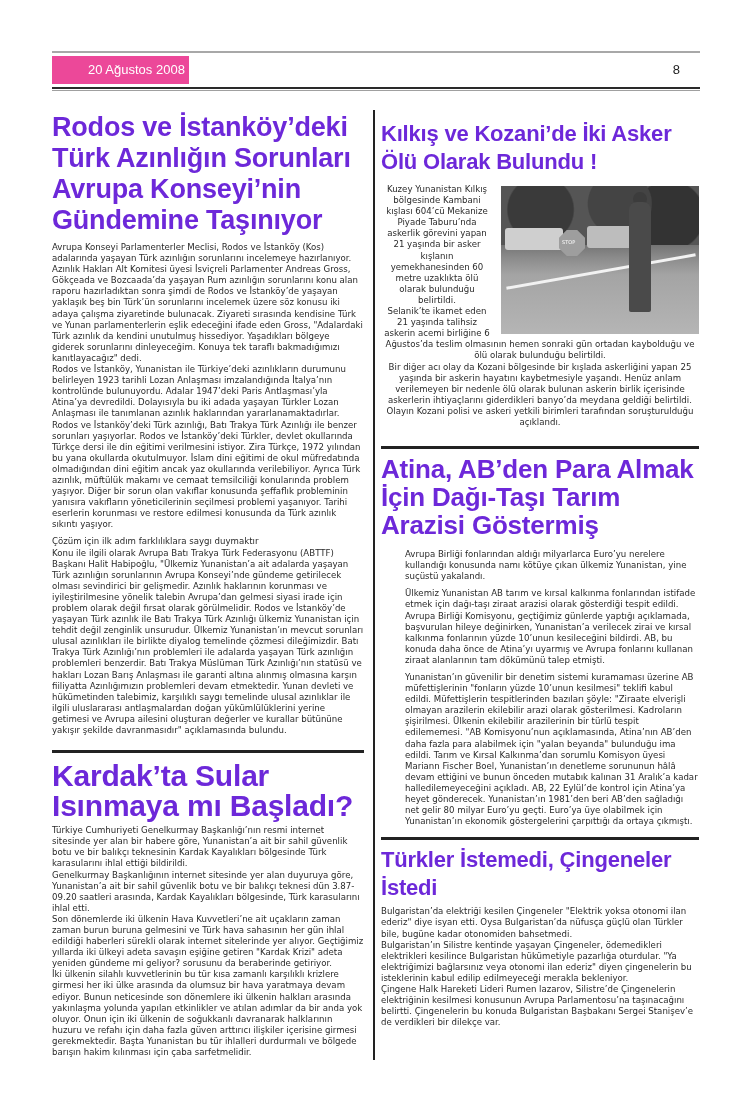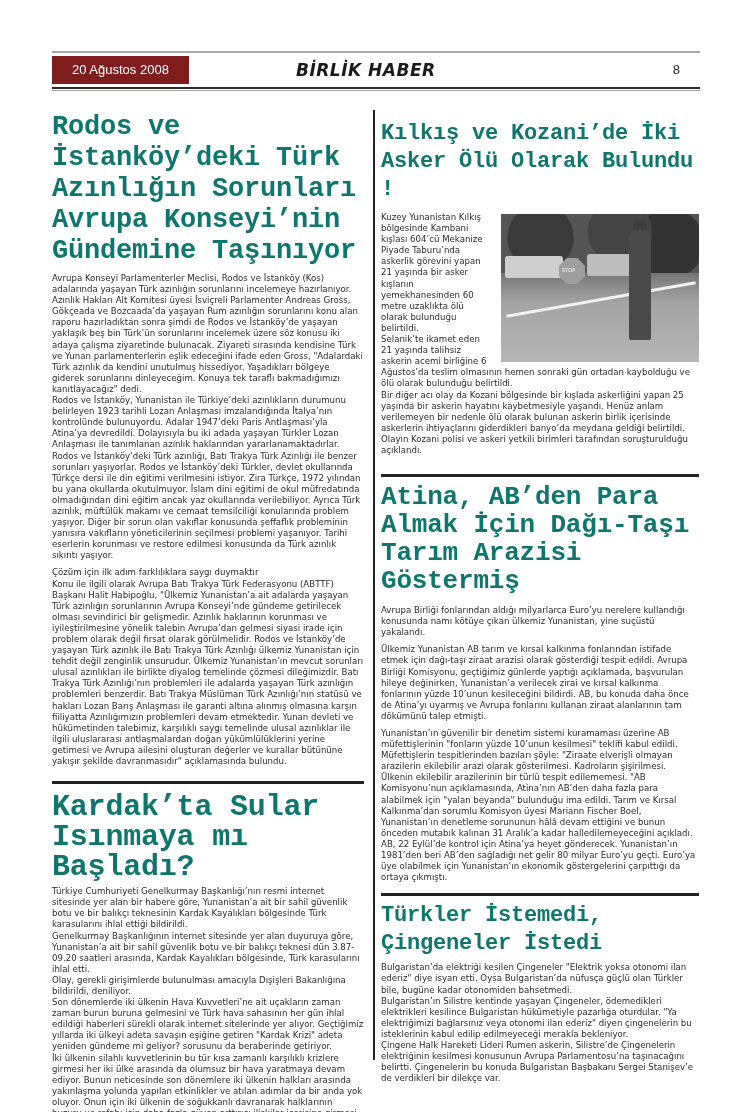--- a/index.html
+++ b/index.html
@@ -2,83 +2,82 @@
 <html><head>
 <meta charset="utf-8">
 <style>
   * { box-sizing: border-box; margin: 0; padding: 0; }
   html, body { width: 750px; height: 1112px; background: #ffffff; overflow: hidden; }
   body { position: relative; font-family: "DejaVu Sans", sans-serif; color: #222; }
 
   
   .rule-top { position: absolute; left: 52px; top: 51px; width: 648px; height: 2px; background: #a8a8a8; }
   .masthead { position: absolute; left: 52px; top: 55px; width: 648px; height: 30px; }
-  .date-box { position: absolute; left: 0; top: 1px; width: 137px; height: 28px; background: #7f1d1d; color: #fff;
-              font-family: "Liberation Sans", sans-serif; font-size: 13px; line-height: 28px; padding-left: 20px; }
+  .date-box { position: absolute; left: 0; top: 1px; width: 137px; height: 28px; background: #ec4899; color: #fff;
+              font-family: "Liberation Sans", sans-serif; font-size: 13px; line-height: 28px; padding-left: 36px; }
   .paper-name { position: absolute; left: 244px; top: 1px; font-family: "DejaVu Sans", sans-serif; font-weight: bold;
                 font-style: italic; font-size: 17px; letter-spacing: 0.5px; color: #1a1a1a; line-height: 28px; }
   .page-num { position: absolute; right: 20px; top: 1px; font-family: "Liberation Sans", sans-serif; font-size: 13px; line-height: 28px; color: #222; }
   .rule-bottom { position: absolute; left: 52px; top: 87px; width: 648px; height: 4px;
                  border-top: 2px solid #2a2a2a; border-bottom: 1px solid #a0a0a0; }
 
   
   .col-divider { position: absolute; left: 373px; top: 110px; width: 2px; height: 950px; background: #222; }
 
   
   .col-left { position: absolute; left: 52px; top: 104px; width: 312px; }
   .col-right { position: absolute; left: 381px; top: 104px; width: 318px; }
 
-  .headline { font-family: Liberation Mono, monospace; font-weight: bold; color: #0f766e;
+  .headline { font-family: Liberation Sans, sans-serif; font-weight: bold; color: #6d28d9;
               font-size: 27px; line-height: 31px; letter-spacing: -0.2px; }
   .body { font-family: "DejaVu Sans", sans-serif; font-size: 8.6px; line-height: 11.1px; color: #2a2a2a; }
   .body p { margin: 0; }
   .gap { height: 6px; }
 
   .sep { height: 3px; background: #222; margin: 0; }
 
   
   #a1-title { margin-top: 8px; }
   #a1-body { margin-top: 6px; }
   #a2-sep { margin-top: 14px; }
   #a2-title { margin-top: 8px; font-size: 30px; line-height: 30px; }
   #a2-body { margin-top: 4px; }
 
   
   #a3-title { margin-top: 16px; font-size: 22px; line-height: 28px; }
-  .a3-wrap { margin-top: 8px; position: relative; }
+  .a3-wrap { margin-top: 8px; position: relative; text-align: center; }
   .photo { float: right; width: 198px; height: 148px; margin: 2px 0 4px 8px; position: relative; overflow: hidden;
            background: linear-gradient(180deg, #6d6d6d 0%, #5a5a5a 30%, #8a8a8a 48%, #a4a4a4 60%, #b5b5b5 100%); }
   .photo .trees { position: absolute; left: 0; top: 0; width: 100%; height: 40%;
                   background: radial-gradient(circle at 20% 40%, #3a3a3a 0 20%, transparent 21%),
                               radial-gradient(circle at 60% 30%, #444 0 25%, transparent 26%),
                               radial-gradient(circle at 85% 50%, #333 0 20%, transparent 21%), #555; }
   .photo .car { position: absolute; left: 4px; top: 42px; width: 58px; height: 22px; background: #cfcfcf; border-radius: 3px; }
   .photo .car2 { position: absolute; left: 86px; top: 40px; width: 60px; height: 22px; background: #bdbdbd; border-radius: 3px; }
   .photo .barrier { position: absolute; left: 4px; top: 84px; width: 192px; height: 3px; background: #f2f2f2; transform: rotate(-10deg); }
   .photo .stop { position: absolute; left: 58px; top: 44px; width: 26px; height: 26px; background: #9e9e9e;
                  clip-path: polygon(30% 0,70% 0,100% 30%,100% 70%,70% 100%,30% 100%,0 70%,0 30%); }
   .photo .stop-label { position: absolute; left: 61px; top: 53px; font-size: 5px; color: #fff; font-family: "DejaVu Sans", sans-serif; }
   .photo .soldier { position: absolute; left: 128px; top: 16px; width: 22px; height: 110px; background: #4a4a4a; border-radius: 8px 8px 2px 2px; }
   .photo .soldier-head { position: absolute; left: 132px; top: 6px; width: 14px; height: 14px; background: #3c3c3c; border-radius: 50%; }
 
   #a3-body { }
   #a4-sep { margin-top: 18px; }
   #a4-title { margin-top: 6px; font-size: 26px; line-height: 28px; }
-  #a4-body { margin-top: 10px; }
+  #a4-body { margin-top: 10px; margin-left: 24px; }
   #a5-sep { margin-top: 10px; }
   #a5-title { margin-top: 6px; font-size: 22px; line-height: 28px; }
   #a5-body { margin-top: 4px; }
 </style>
 </head>
 <body>
 
 <div class="rule-top"></div>
 <header class="masthead">
   <div class="date-box">20 Ağustos  2008</div>
-  <div class="paper-name">BİRLİK HABER</div>
   <div class="page-num">8</div>
 </header>
 <div class="rule-bottom"></div>
 
 <div class="col-divider"></div>
 
 <section class="col-left">
   <article>
     <h1 id="a1-title" class="headline">Rodos ve İstanköy’deki Türk Azınlığın Sorunları Avrupa Konseyi’nin Gündemine Taşınıyor</h1>
     <div id="a1-body" class="body">
@@ -89,21 +88,20 @@
       <p>Konu ile ilgili olarak Avrupa Batı Trakya Türk Federasyonu (ABTTF) Başkanı Halit Habipoğlu, "Ülkemiz Yunanistan’a ait adalarda yaşayan Türk azınlığın sorunlarının Avrupa Konseyi’nde gündeme getirilecek olması sevindirici bir gelişmedir. Azınlık haklarının korunması ve iyileştirilmesine yönelik talebin Avrupa’dan gelmesi siyasi irade için problem olarak değil fırsat olarak görülmelidir. Rodos ve İstanköy’de yaşayan Türk azınlık ile Batı Trakya Türk Azınlığı ülkemiz Yunanistan için tehdit değil zenginlik unsurudur. Ülkemiz Yunanistan’ın mevcut sorunları ulusal azınlıkları ile birlikte diyalog temelinde çözmesi dileğimizdir. Batı Trakya Türk Azınlığı’nın problemleri ile adalarda yaşayan Türk azınlığın problemleri benzerdir. Batı Trakya Müslüman Türk Azınlığı’nın statüsü ve hakları Lozan Barış Anlaşması ile garanti altına alınmış olmasına karşın fiiliyatta Azınlığımızın problemleri devam etmektedir. Yunan devleti ve hükümetinden talebimiz, karşılıklı saygı temelinde ulusal azınlıklar ile ilgili uluslararası antlaşmalardan doğan yükümlülüklerini yerine getimesi ve Avrupa ailesini oluşturan değerler ve kurallar bütününe yakışır şekilde davranmasıdır" açıklamasında bulundu.</p>
     </div>
   </article>
 
   <div id="a2-sep" class="sep"></div>
   <article>
     <h2 id="a2-title" class="headline">Kardak’ta Sular Isınmaya mı Başladı?</h2>
     <div id="a2-body" class="body">
       <p>Türkiye Cumhuriyeti Genelkurmay Başkanlığı’nın resmi internet sitesinde yer alan bir habere göre, Yunanistan’a ait bir sahil güvenlik botu ve bir balıkçı teknesinin Kardak Kayalıkları bölgesinde Türk karasularını ihlal ettiği bildirildi.</p>
       <p>Genelkurmay Başkanlığının internet sitesinde yer alan duyuruya göre, Yunanistan’a ait bir sahil güvenlik botu ve bir balıkçı teknesi dün 3.87-09.20 saatleri arasında, Kardak Kayalıkları bölgesinde, Türk karasularını ihlal etti.</p>
-      <p>Olay, gerekli girişimlerde bulunulması amacıyla Dışişleri Bakanlığına bildirildi, deniliyor.</p>
       <p>Son dönemlerde iki ülkenin Hava Kuvvetleri’ne ait uçakların zaman zaman burun buruna gelmesini ve Türk hava sahasının her gün ihlal edildiği haberleri sürekli olarak internet sitelerinde yer alıyor. Geçtiğimiz yıllarda iki ülkeyi adeta savaşın eşiğine getiren "Kardak Krizi" adeta yeniden gündeme mi geliyor? sorusunu da beraberinde getiriyor.</p>
       <p>İki ülkenin silahlı kuvvetlerinin bu tür kısa zamanlı karşılıklı krizlere girmesi her iki ülke arasında da olumsuz bir hava yaratmaya devam ediyor. Bunun neticesinde son dönemlere iki ülkenin halkları arasında yakınlaşma yolunda yapılan etkinlikler ve atılan adımlar da bir anda yok oluyor. Onun için iki ülkenin de soğukkanlı davranarak halklarının huzuru ve refahı için daha fazla güven arttırıcı ilişkiler içerisine girmesi gerekmektedir. Başta Yunanistan bu tür ihlalleri durdurmalı ve bölgede barışın hakim kılınması için çaba sarfetmelidir.</p>
     </div>
   </article>
 </section>
 
 <section class="col-right">
   <article>
     <h2 id="a3-title" class="headline">Kılkış ve Kozani’de İki Asker Ölü Olarak Bulundu !</h2>
     <div class="a3-wrap">
@@ -136,16 +134,16 @@
       <p>Yunanistan’ın güvenilir bir denetim sistemi kuramaması üzerine AB müfettişlerinin "fonların yüzde 10’unun kesilmesi" teklifi kabul edildi. Müfettişlerin tespitlerinden bazıları şöyle: "Ziraate elverişli olmayan arazilerin ekilebilir arazi olarak gösterilmesi. Kadroların şişirilmesi. Ülkenin ekilebilir arazilerinin bir türlü tespit edilememesi. "AB Komisyonu’nun açıklamasında, Atina’nın AB’den daha fazla para alabilmek için "yalan beyanda" bulunduğu ima edildi. Tarım ve Kırsal Kalkınma’dan sorumlu Komisyon üyesi Mariann Fischer Boel, Yunanistan’ın denetleme sorununun hâlâ devam ettiğini ve bunun önceden mutabık kalınan 31 Aralık’a kadar halledilemeyeceğini açıkladı. AB, 22 Eylül’de kontrol için Atina’ya heyet gönderecek. Yunanistan’ın 1981’den beri AB’den sağladığı net gelir 80 milyar Euro’yu geçti. Euro’ya üye olabilmek için Yunanistan’ın ekonomik göstergelerini çarpıttığı da ortaya çıkmıştı.</p>
     </div>
   </article>
 
   <div id="a5-sep" class="sep"></div>
   <article>
     <h2 id="a5-title" class="headline">Türkler İstemedi, Çingeneler İstedi</h2>
     <div id="a5-body" class="body">
       <p>Bulgaristan’da elektriği kesilen Çingeneler "Elektrik yoksa otonomi ilan ederiz" diye isyan etti. Oysa Bulgaristan’da nüfusça güçlü olan Türkler bile, bugüne kadar otonomiden bahsetmedi.</p>
       <p>Bulgaristan’ın Silistre kentinde yaşayan Çingeneler, ödemedikleri elektrikleri kesilince Bulgaristan hükümetiyle pazarlığa oturdular. "Ya elektriğimizi bağlarsınız veya otonomi ilan ederiz" diyen çingenelerin bu isteklerinin kabul edilip edilmeyeceği merakla bekleniyor.</p>
-      <p>Çingene Halk Hareketi Lideri Rumen askerin, Silistre’de Çingenelerin elektriğinin kesilmesi konusunun Avrupa Parlamentosu’na taşınacağını belirtti. Çingenelerin bu konuda Bulgaristan Başbakanı Sergei Stanişev’e de verdikleri bir dilekçe var.</p>
+      <p>Çingene Halk Hareketi Lideri Rumen lazarov, Silistre’de Çingenelerin elektriğinin kesilmesi konusunun Avrupa Parlamentosu’na taşınacağını belirtti. Çingenelerin bu konuda Bulgaristan Başbakanı Sergei Stanişev’e de verdikleri bir dilekçe var.</p>
     </div>
   </article>
 </section>
 
 </body></html>

